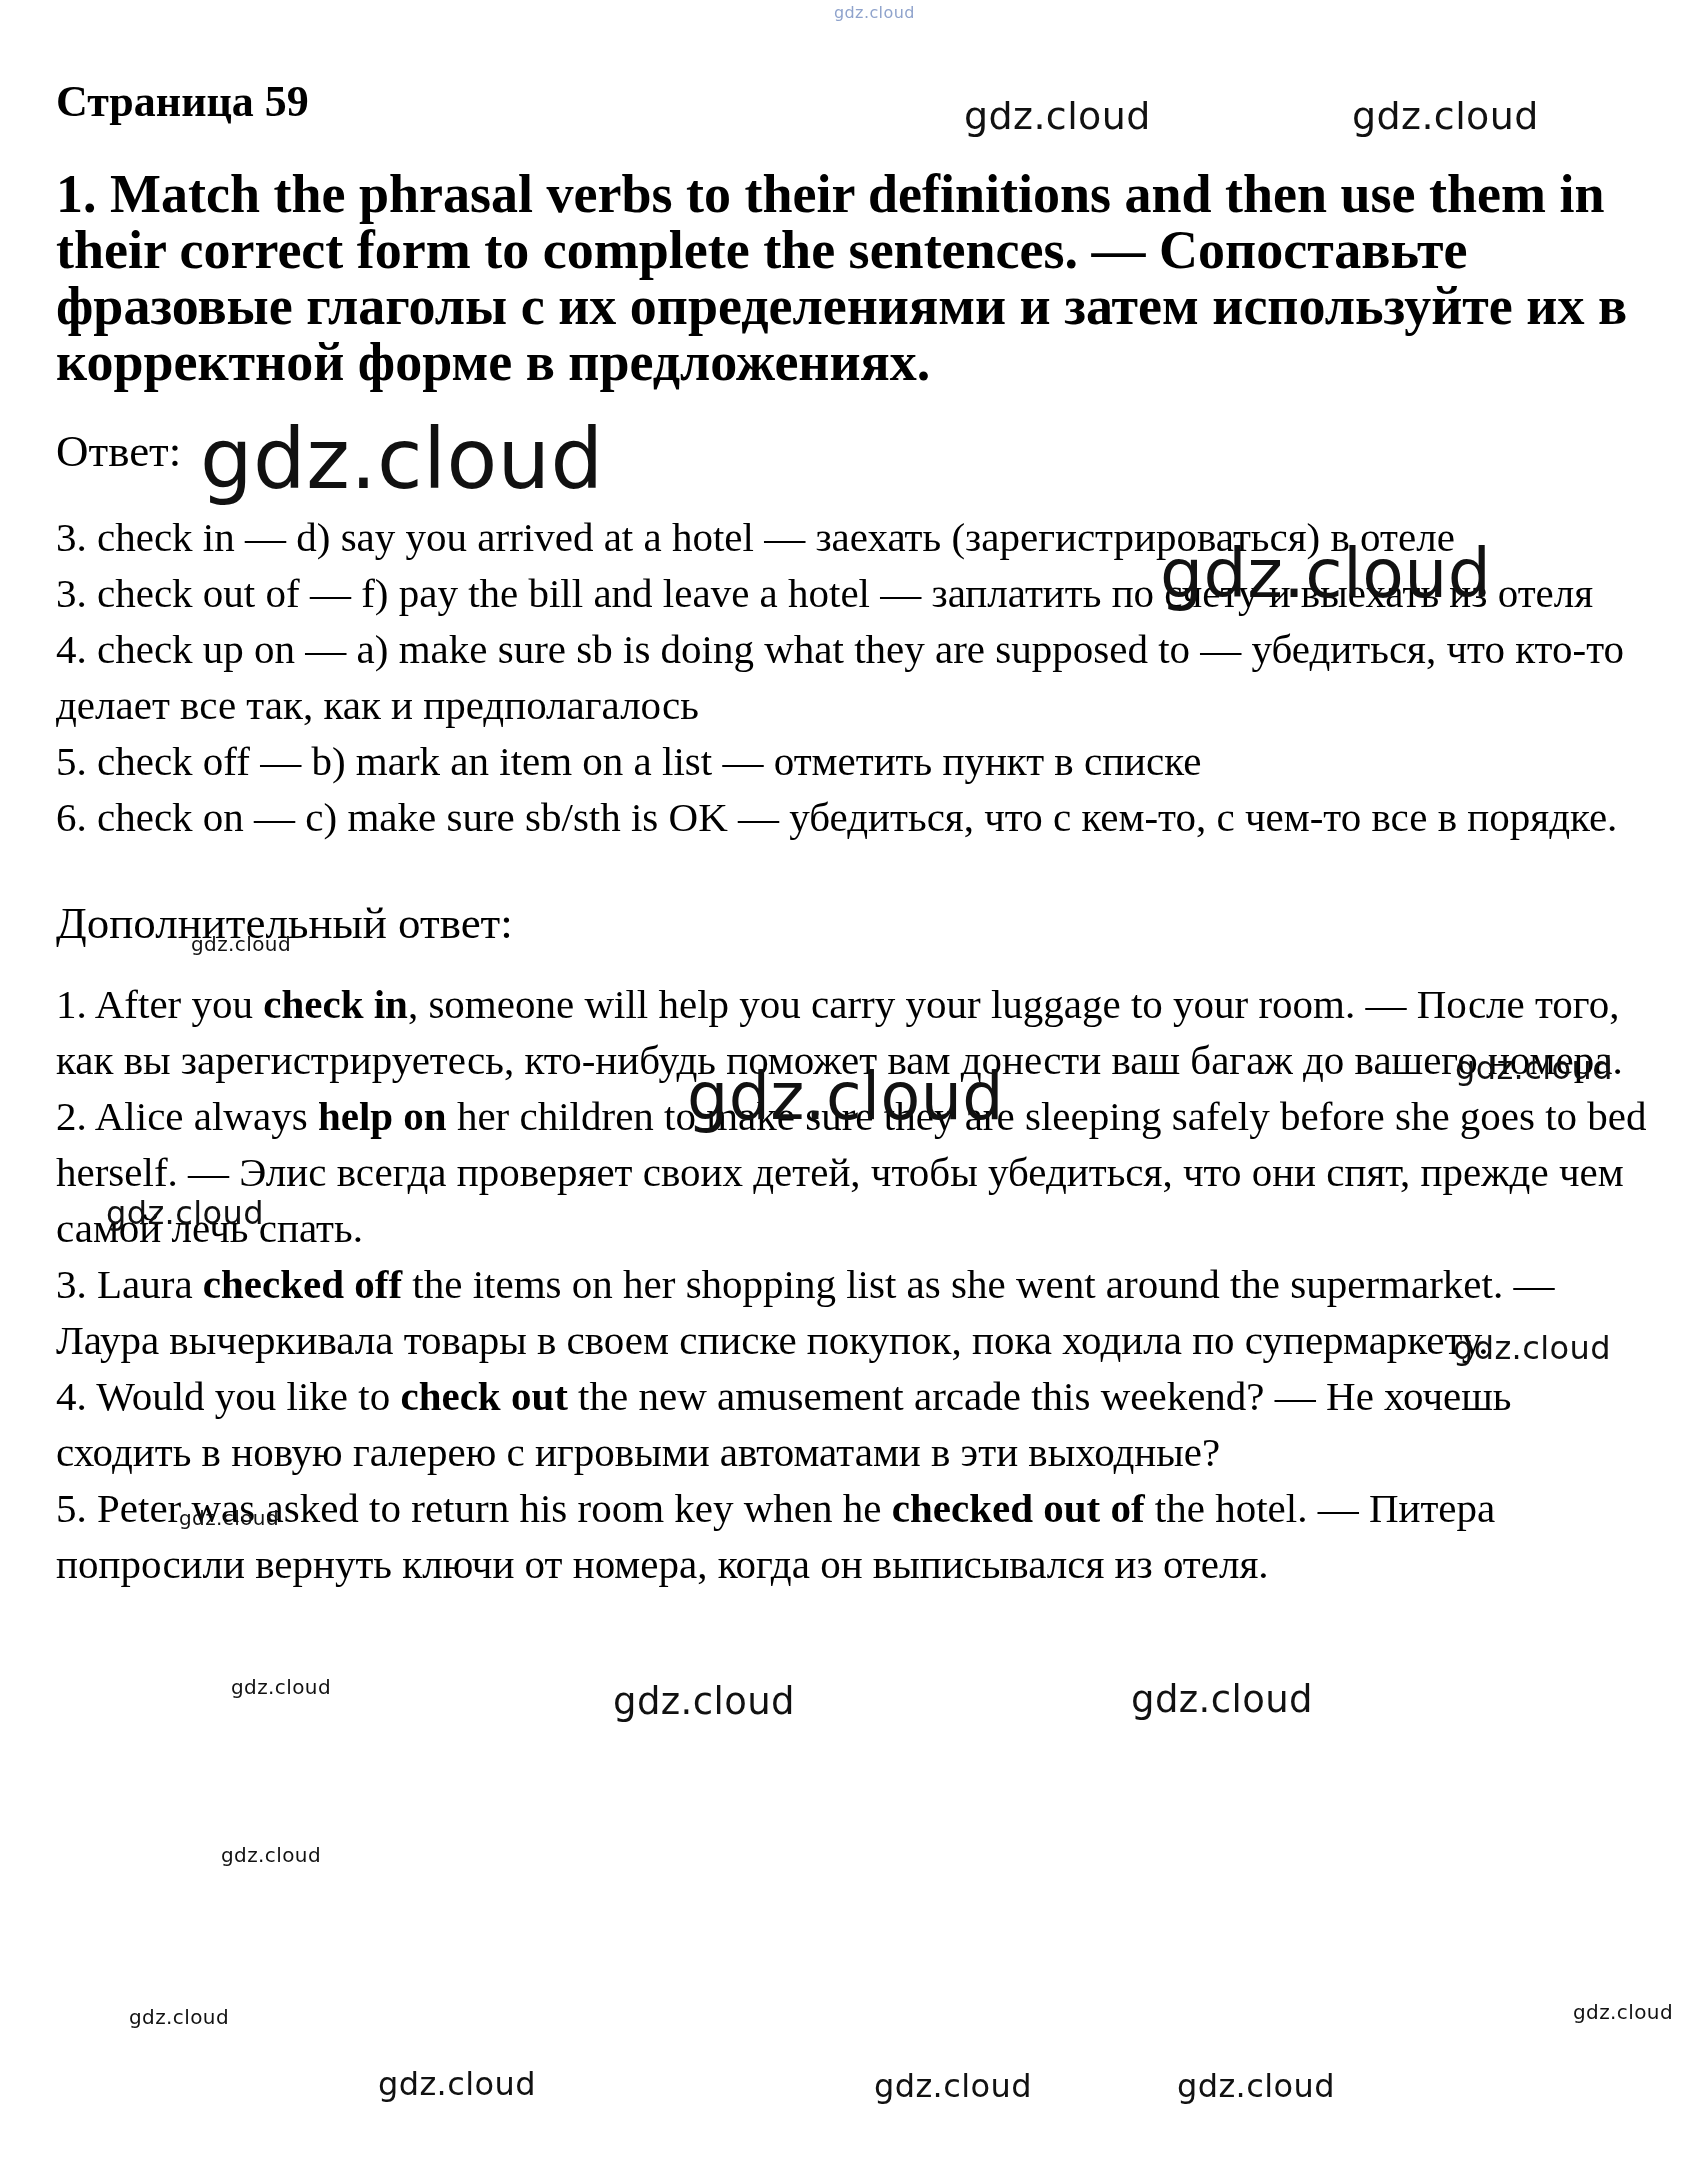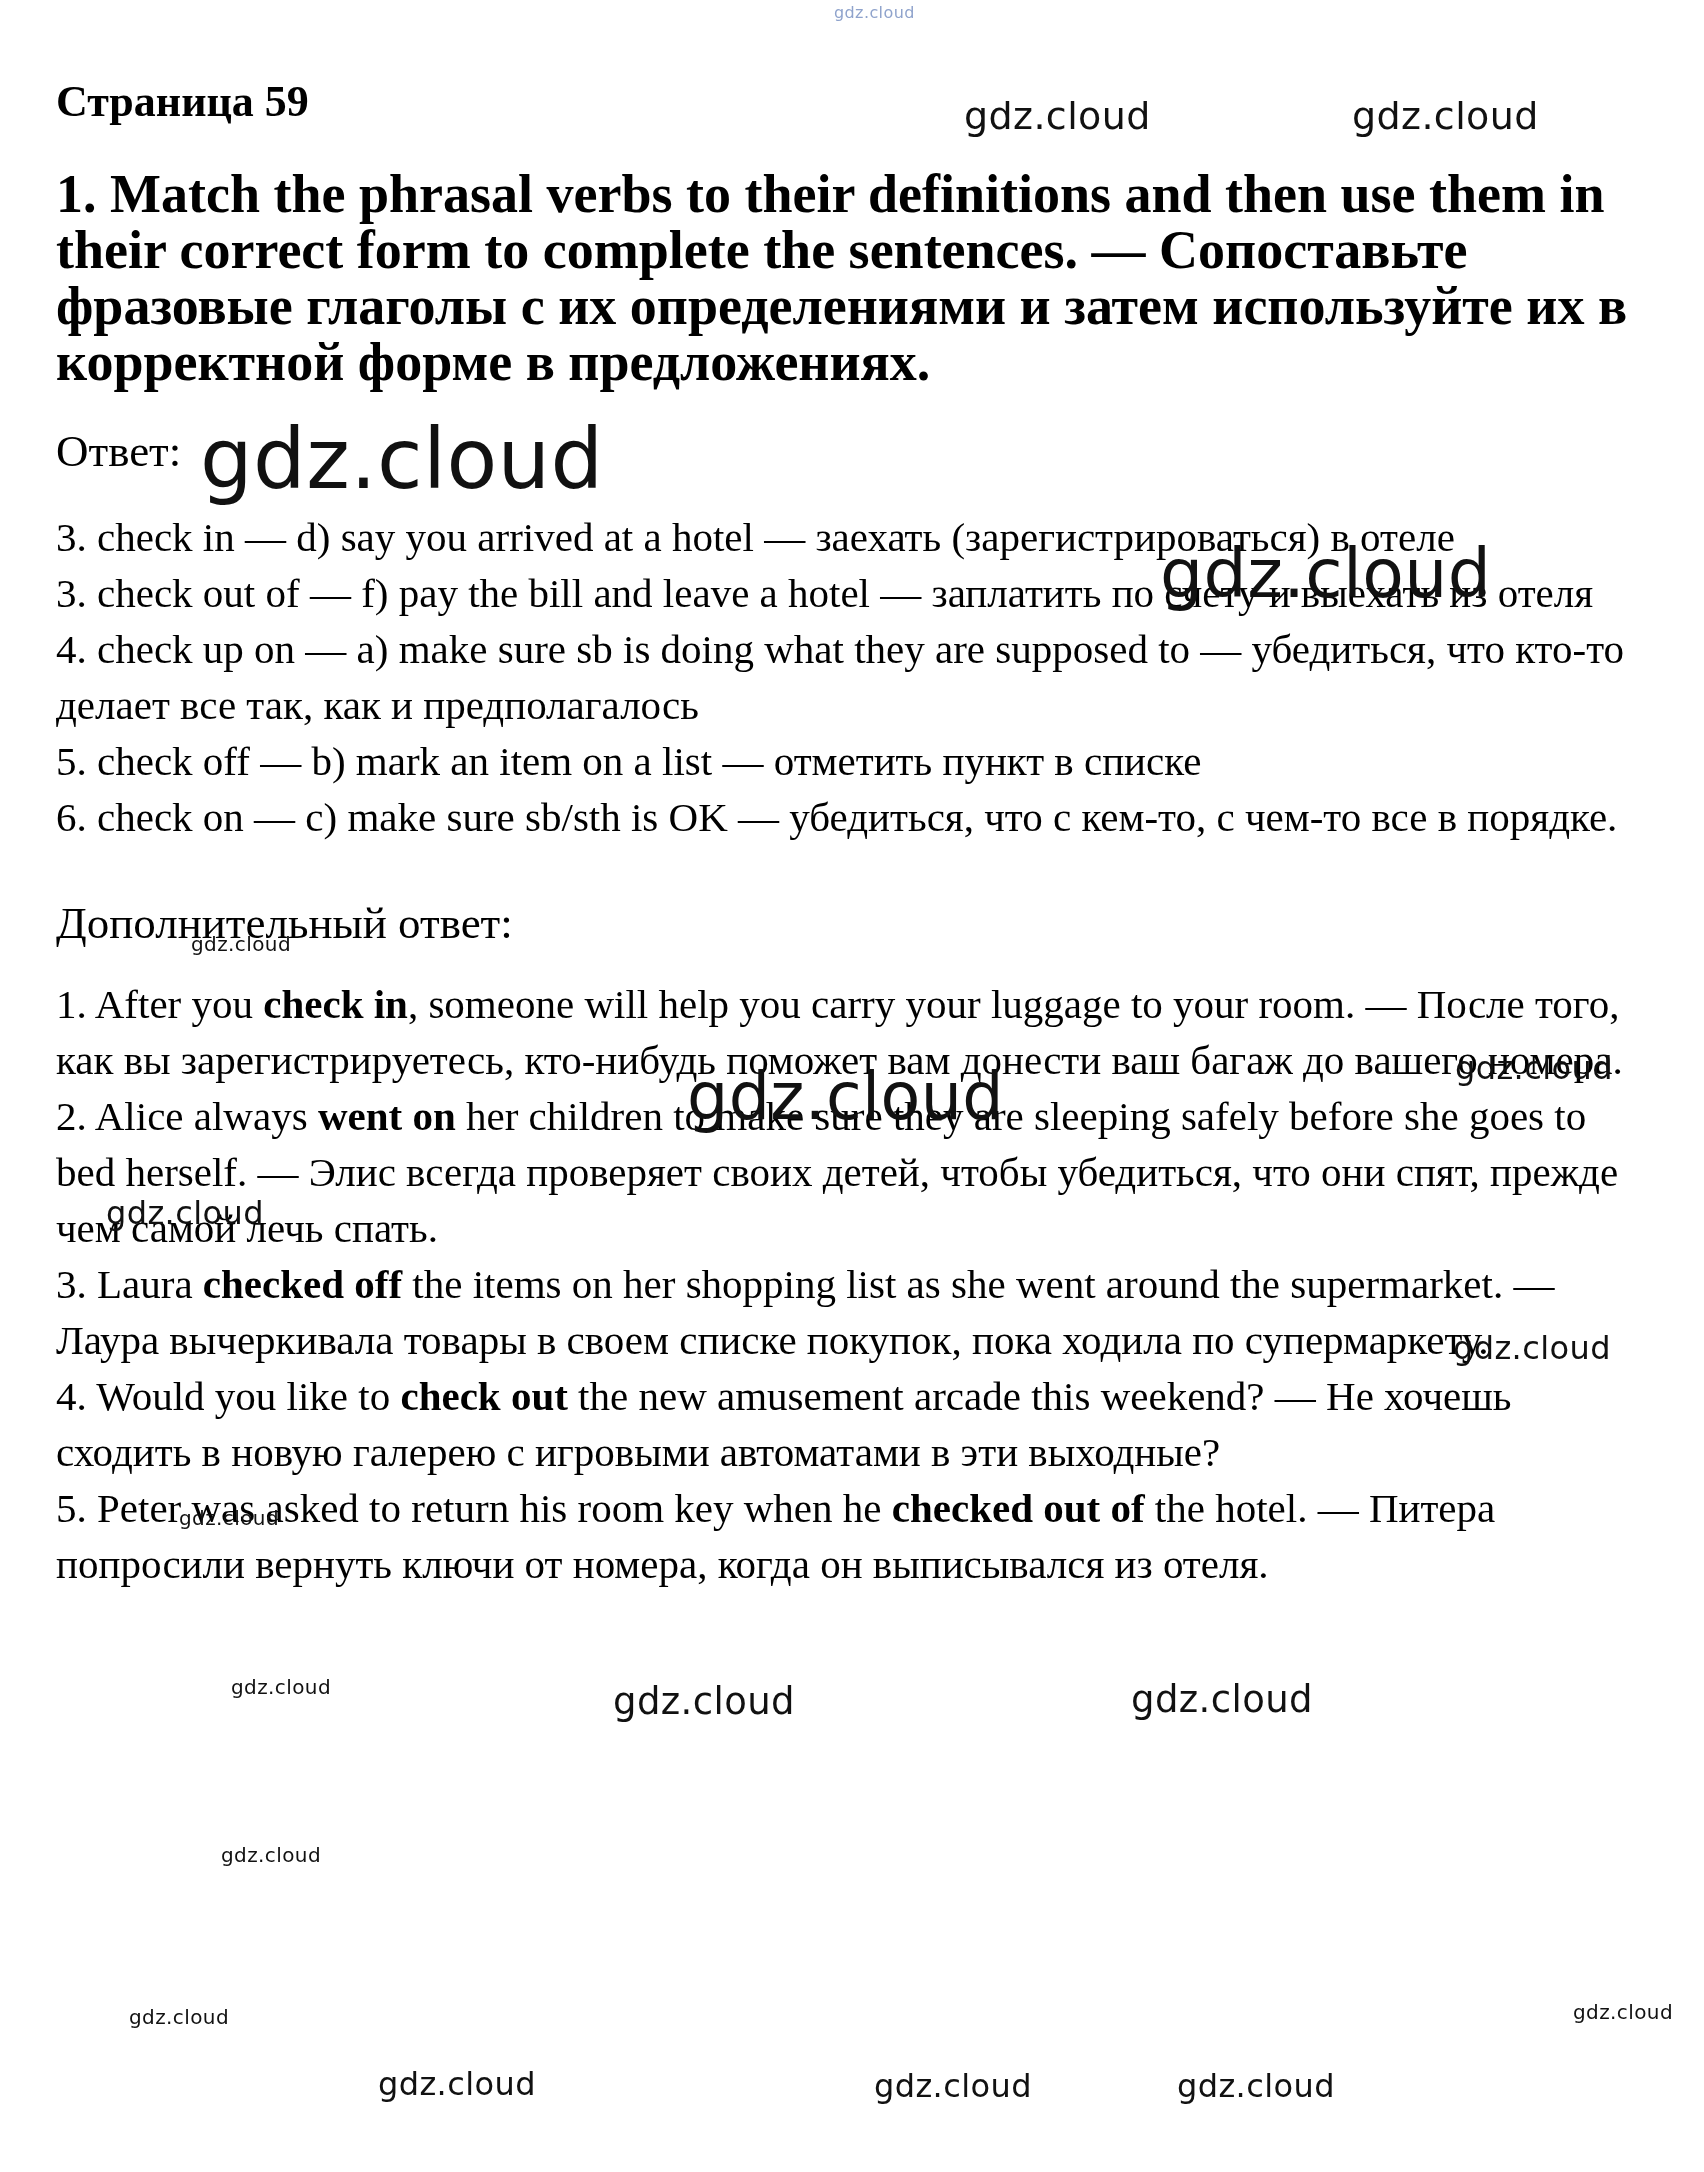--- a/index.html
+++ b/index.html
@@ -67,21 +67,21 @@
     <div class="list" id="definitions">
         <p class="line">3. check in — d) say you arrived at a hotel — заехать (зарегистрироваться) в отеле</p>
         <p class="line">3. check out of — f) pay the bill and leave a hotel — заплатить по счету и выехать из отеля</p>
         <p class="line">4. check up on — a) make sure sb is doing what they are supposed to — убедиться, что кто-то делает все так, как и предполагалось</p>
         <p class="line">5. check off — b) mark an item on a list — отметить пункт в списке</p>
         <p class="line">6. check on — c) make sure sb/sth is OK — убедиться, что с кем-то, с чем-то все в порядке.</p>
       </div>
     <p class="label add">Дополнительный ответ:</p>
     <div class="list" id="sentences">
         <p class="line"><span>1. After you </span><span class="b">check in</span><span>, someone will help you carry your luggage to your room. — После того, как вы зарегистрируетесь, кто-нибудь поможет вам донести ваш багаж до вашего номера.</span></p>
-        <p class="line"><span>2. Alice always </span><span class="b">went on</span><span> her children to make sure they are sleeping safely before she goes to bed herself. — Элис всегда проверяет своих детей, чтобы убедиться, что они спят, прежде чем самой лечь спать.</span></p>
+        <p class="line"><span>2. Alice always </span><span class="b">help on</span><span> her children to make sure they are sleeping safely before she goes to bed herself. — Элис всегда проверяет своих детей, чтобы убедиться, что они спят, прежде чем самой лечь спать.</span></p>
         <p class="line"><span>3. Laura </span><span class="b">checked off</span><span> the items on her shopping list as she went around the supermarket. — Лаура вычеркивала товары в своем списке покупок, пока ходила по супермаркету.</span></p>
         <p class="line"><span>4. Would you like to </span><span class="b">check out</span><span> the new amusement arcade this weekend? — Не хочешь сходить в новую галерею с игровыми автоматами в эти выходные?</span></p>
         <p class="line"><span>5. Peter was asked to return his room key when he </span><span class="b">checked out of</span><span> the hotel. — Питера попросили вернуть ключи от номера, когда он выписывался из отеля.</span></p>
       </div>
   </div>
   <div class="wm-layer" id="wm-layer">
       <span class="wm" style="left: 822px; top: 3.3px; font-size: 16px; color: rgb(143, 163, 204);">gdz.cloud</span>
       <span class="wm" style="left: 952px; top: 94px; font-size: 38px; color: rgb(17, 17, 17);">gdz.cloud</span>
       <span class="wm" style="left: 1340px; top: 94px; font-size: 38px; color: rgb(17, 17, 17);">gdz.cloud</span>
       <span class="wm" style="left: 188px; top: 411px; font-size: 83px; color: rgb(17, 17, 17);">gdz.cloud</span>

